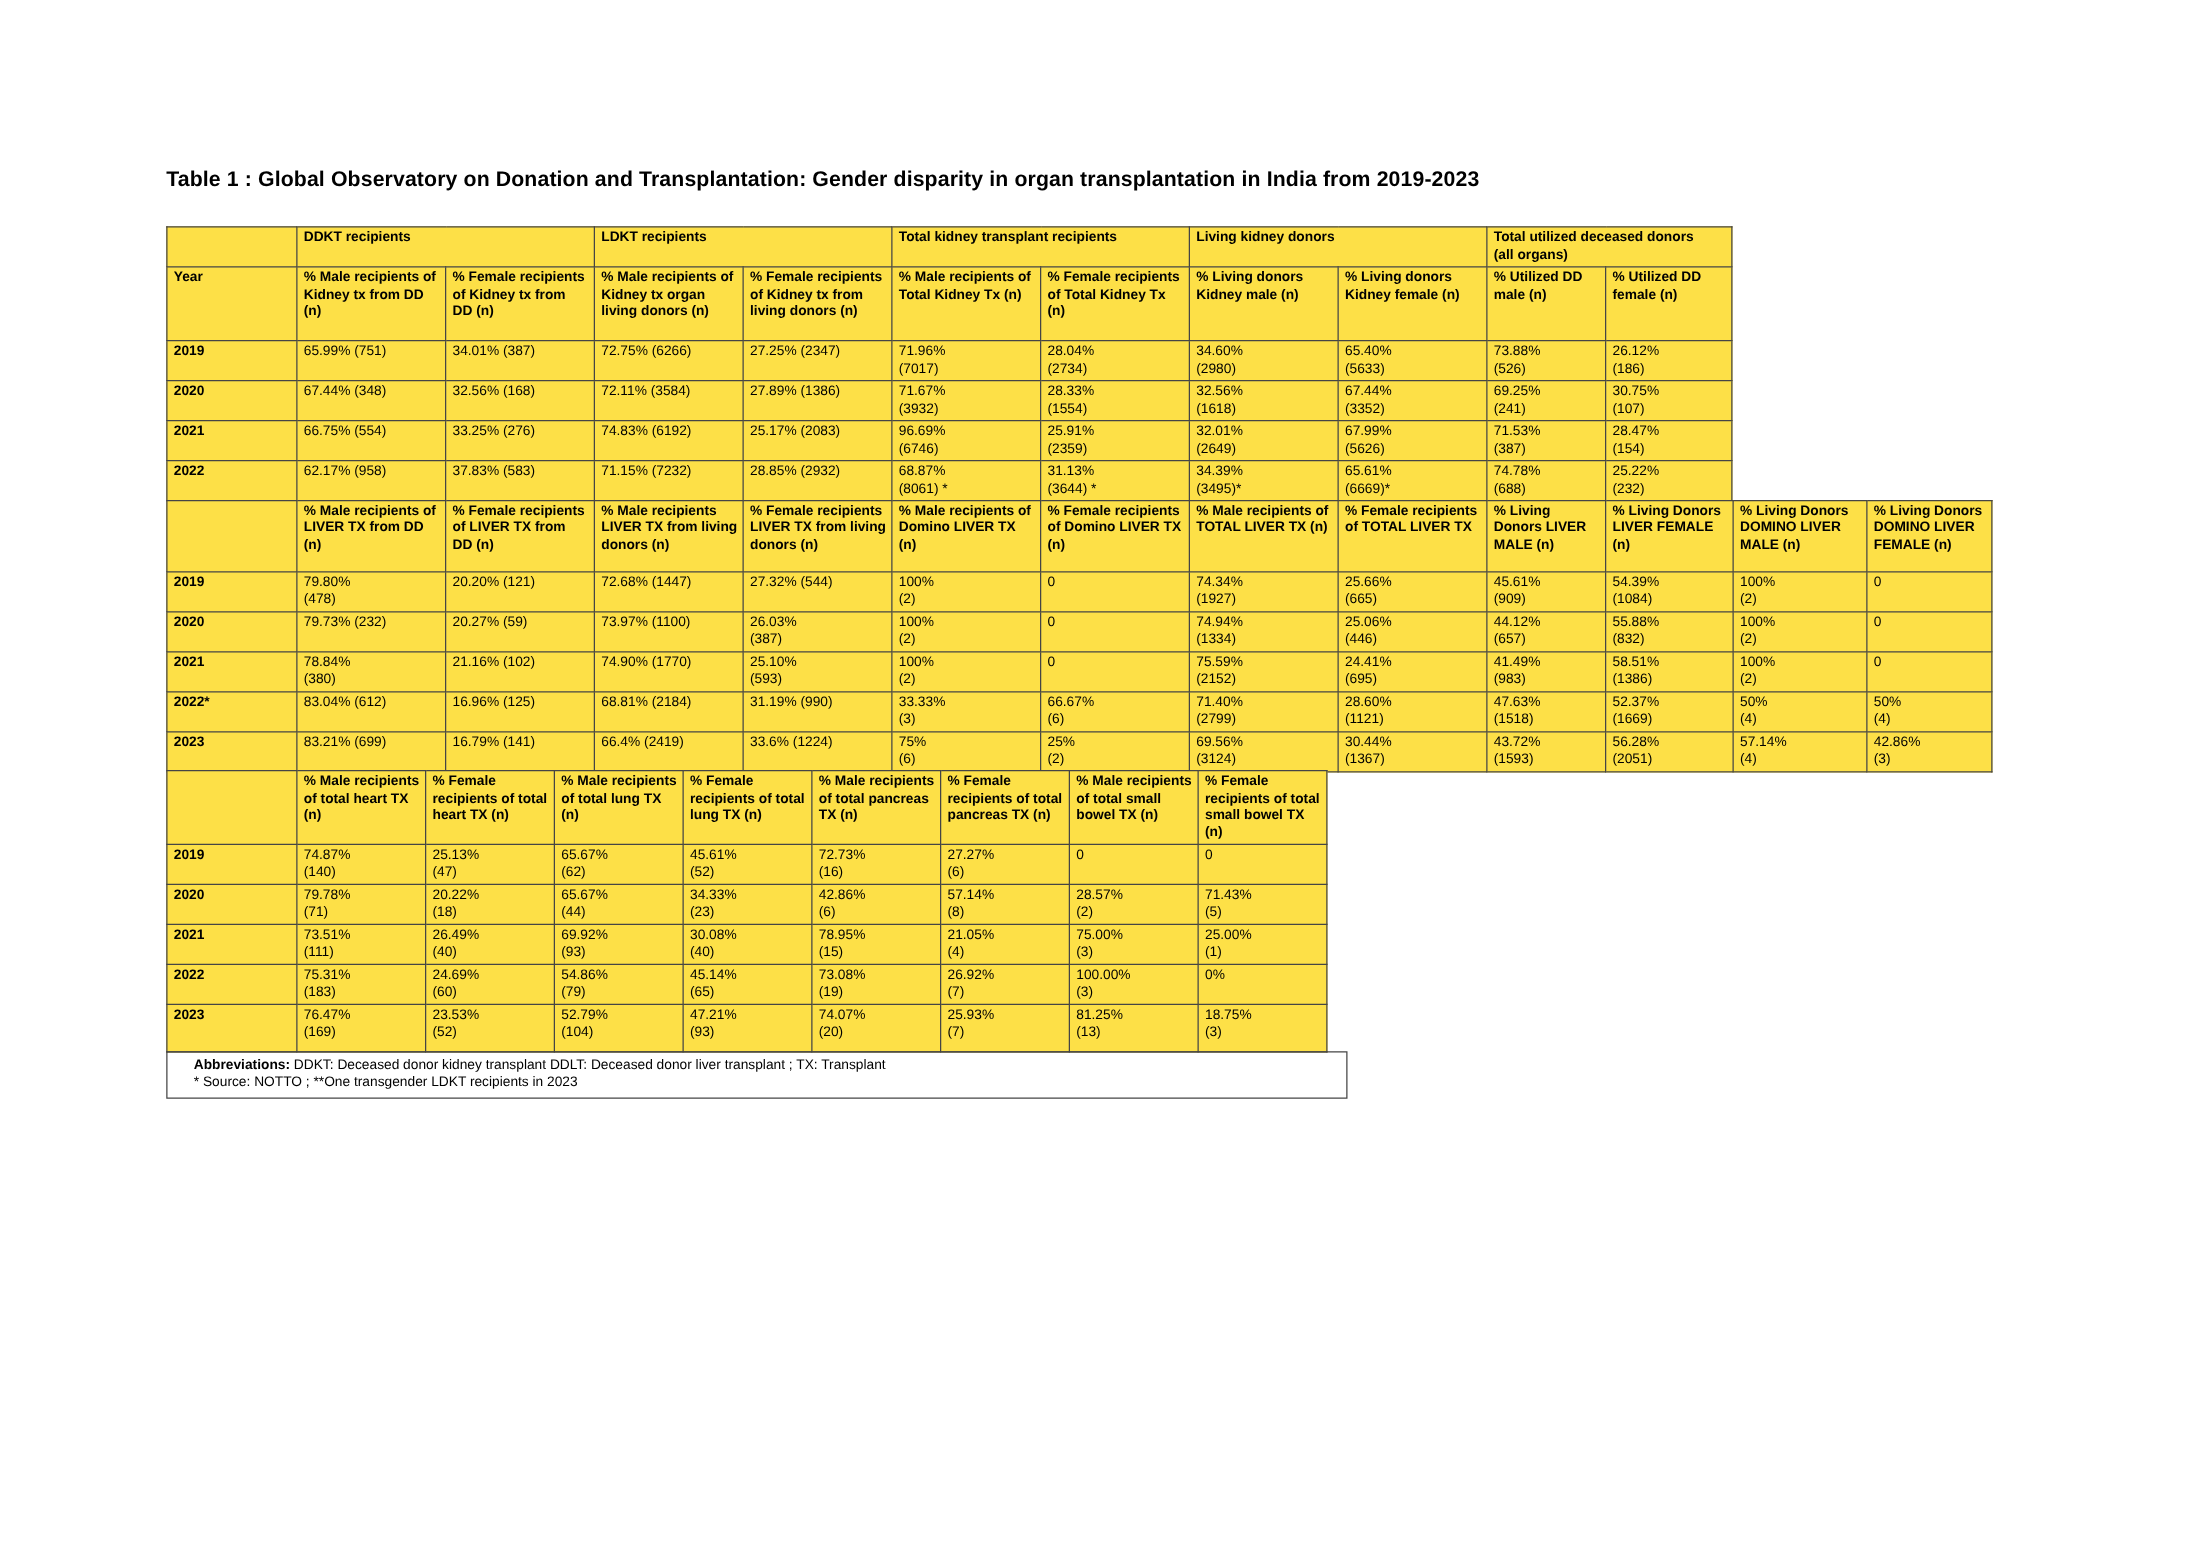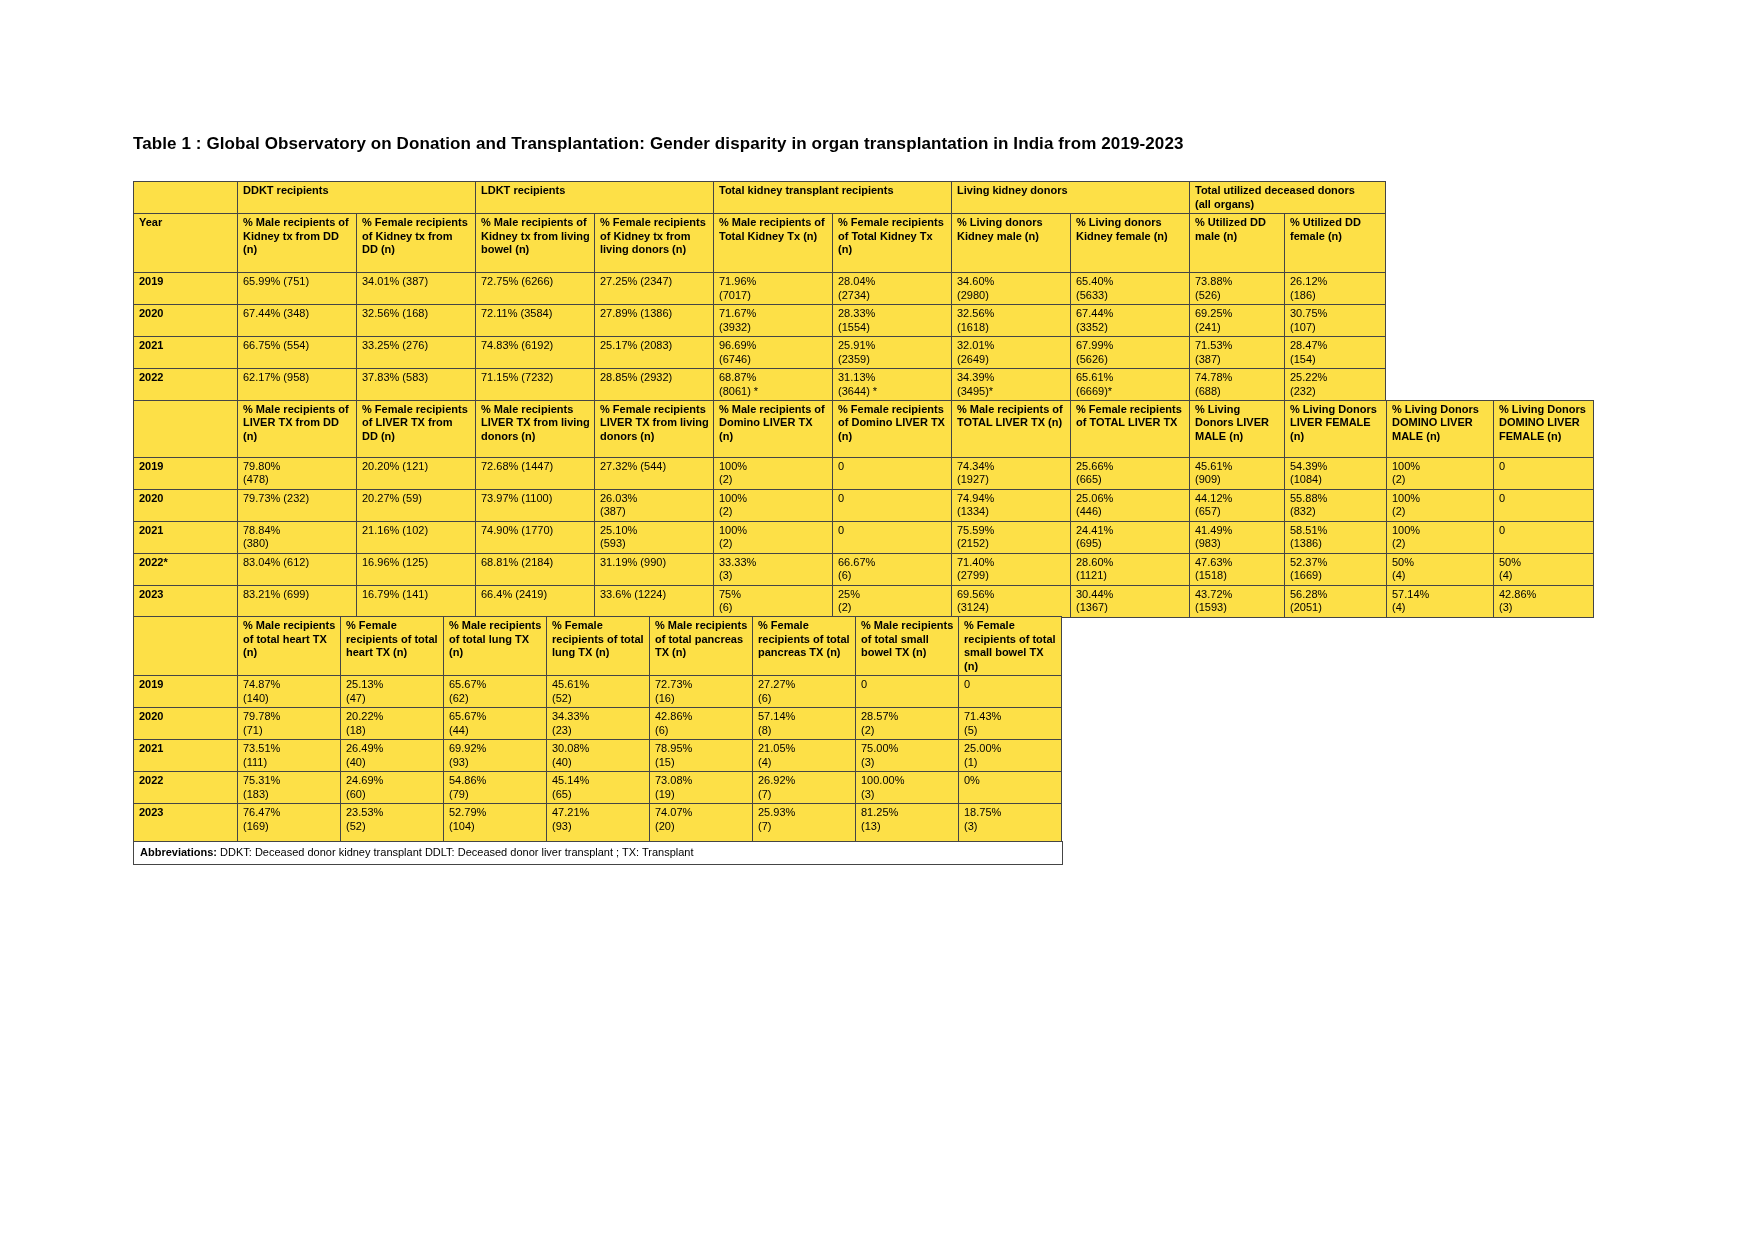--- a/index.html
+++ b/index.html
@@ -46,21 +46,21 @@
   .tbl2 tr.header-row td { height: 52px; }
   .tbl2 tr.data-row   td { height: 26px; }
   .tbl3 tr.group-row  td { height: 14px; }
   .tbl3 tr.header-row td { height: 51px; }
   .tbl3 tr.data-row   td { height: 27px; }
   .tbl3 tr.data-row:last-child td { height: 33px; }
   .footnote-box {
     border: 1.5px solid #454545;
     margin-top: -1.5px;
     width: 917px;
-    padding: 3px 5px 5px 6px;
+    padding: 3px 5px 5px 21px;
     font-size: 11px;
     line-height: 14px;
   }
   .footnote-box .bold { font-weight: bold; }
 </style>
 </head>
 <body>
 
 <div class="page">
 
@@ -89,21 +89,21 @@
             <td class="group-cell" colspan="2">LDKT recipients</td>
             <td class="group-cell" colspan="2">Total kidney transplant recipients</td>
             <td class="group-cell" colspan="2">Living kidney donors</td>
             <td class="group-cell" colspan="2">Total utilized deceased donors
 (all organs)</td>
           </tr>
           <tr class="header-row">
             <td class="head-cell">Year</td>
             <td class="head-cell">% Male recipients of Kidney tx from DD (n)</td>
             <td class="head-cell">% Female recipients of Kidney tx from DD (n)</td>
-            <td class="head-cell">% Male recipients of Kidney tx from living bowel (n)</td>
+            <td class="head-cell">% Male recipients of Kidney tx organ living donors (n)</td>
             <td class="head-cell">% Female recipients of Kidney tx from living donors (n)</td>
             <td class="head-cell">% Male recipients of Total Kidney Tx (n)</td>
             <td class="head-cell">% Female recipients of Total Kidney Tx (n)</td>
             <td class="head-cell">% Living donors Kidney male (n)</td>
             <td class="head-cell">% Living donors Kidney female (n)</td>
             <td class="head-cell">% Utilized DD male (n)</td>
             <td class="head-cell">% Utilized DD female (n)</td>
           </tr>
           <tr class="data-row">
             <td class="year-cell">2019</td>
@@ -446,16 +446,17 @@
             <td>81.25%
 (13)</td>
             <td>18.75%
 (3)</td>
           </tr>
         </tbody>
     </table>
 
     <div class="footnote-box">
       <div><span class="bold">Abbreviations:</span><span> DDKT: Deceased donor kidney transplant DDLT: Deceased donor liver transplant ; TX: Transplant</span></div>
+      <div>* Source: NOTTO ; **One transgender LDKT recipients in 2023</div>
     </div>
 
   </div>
 </div>
 
 </body></html>

